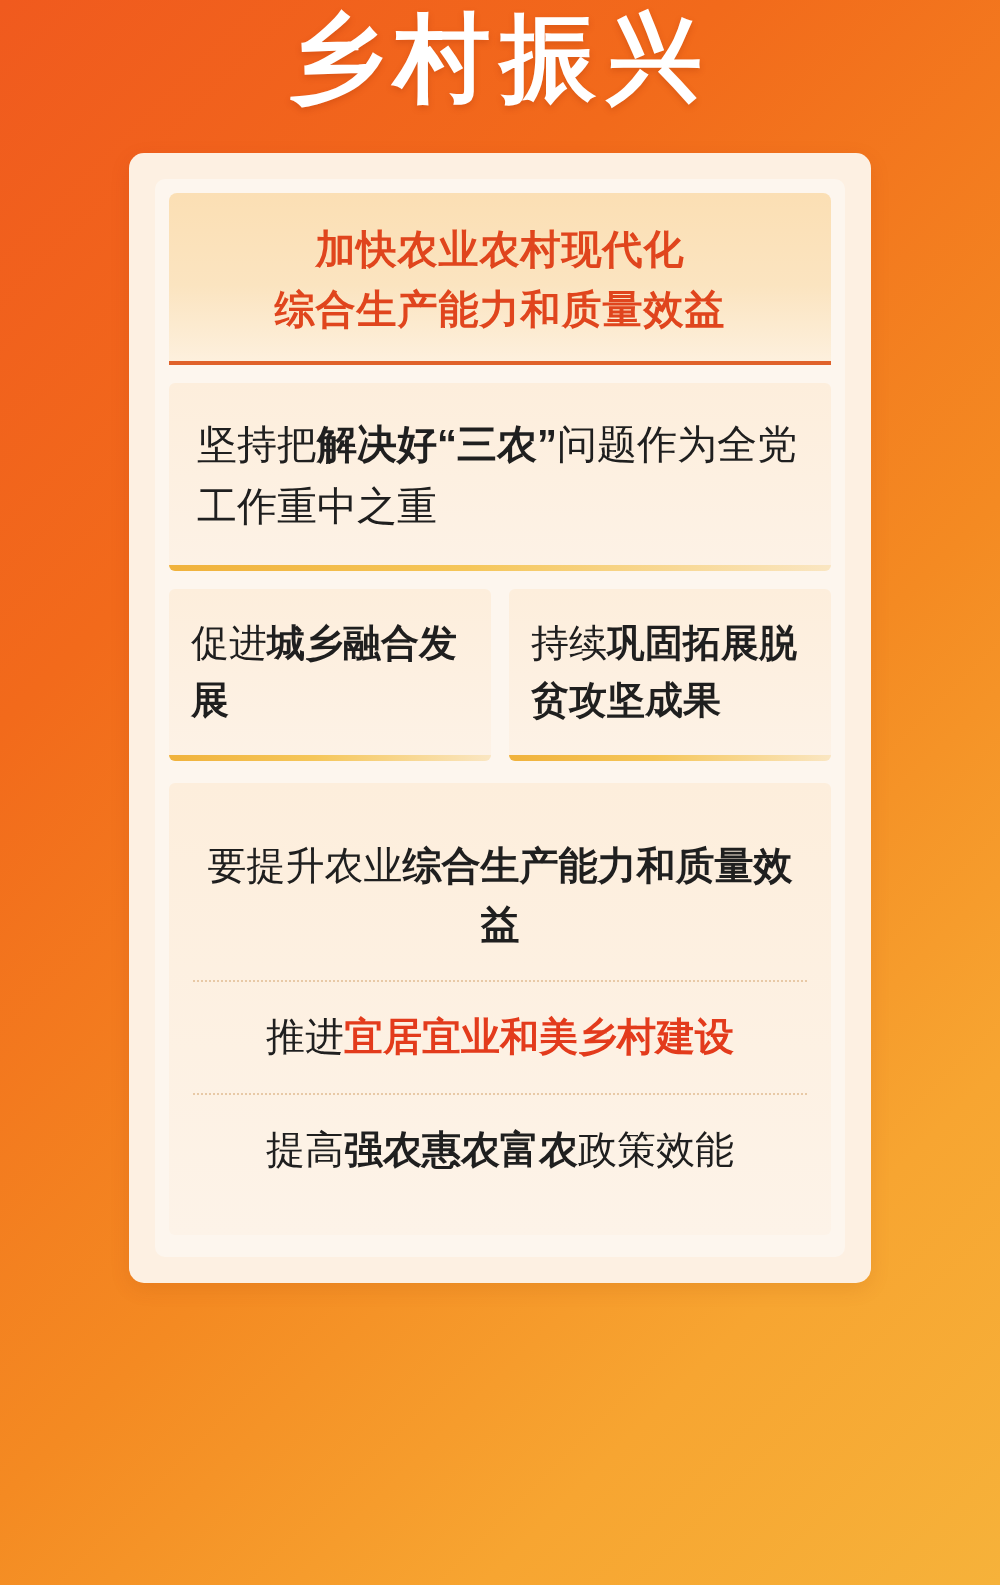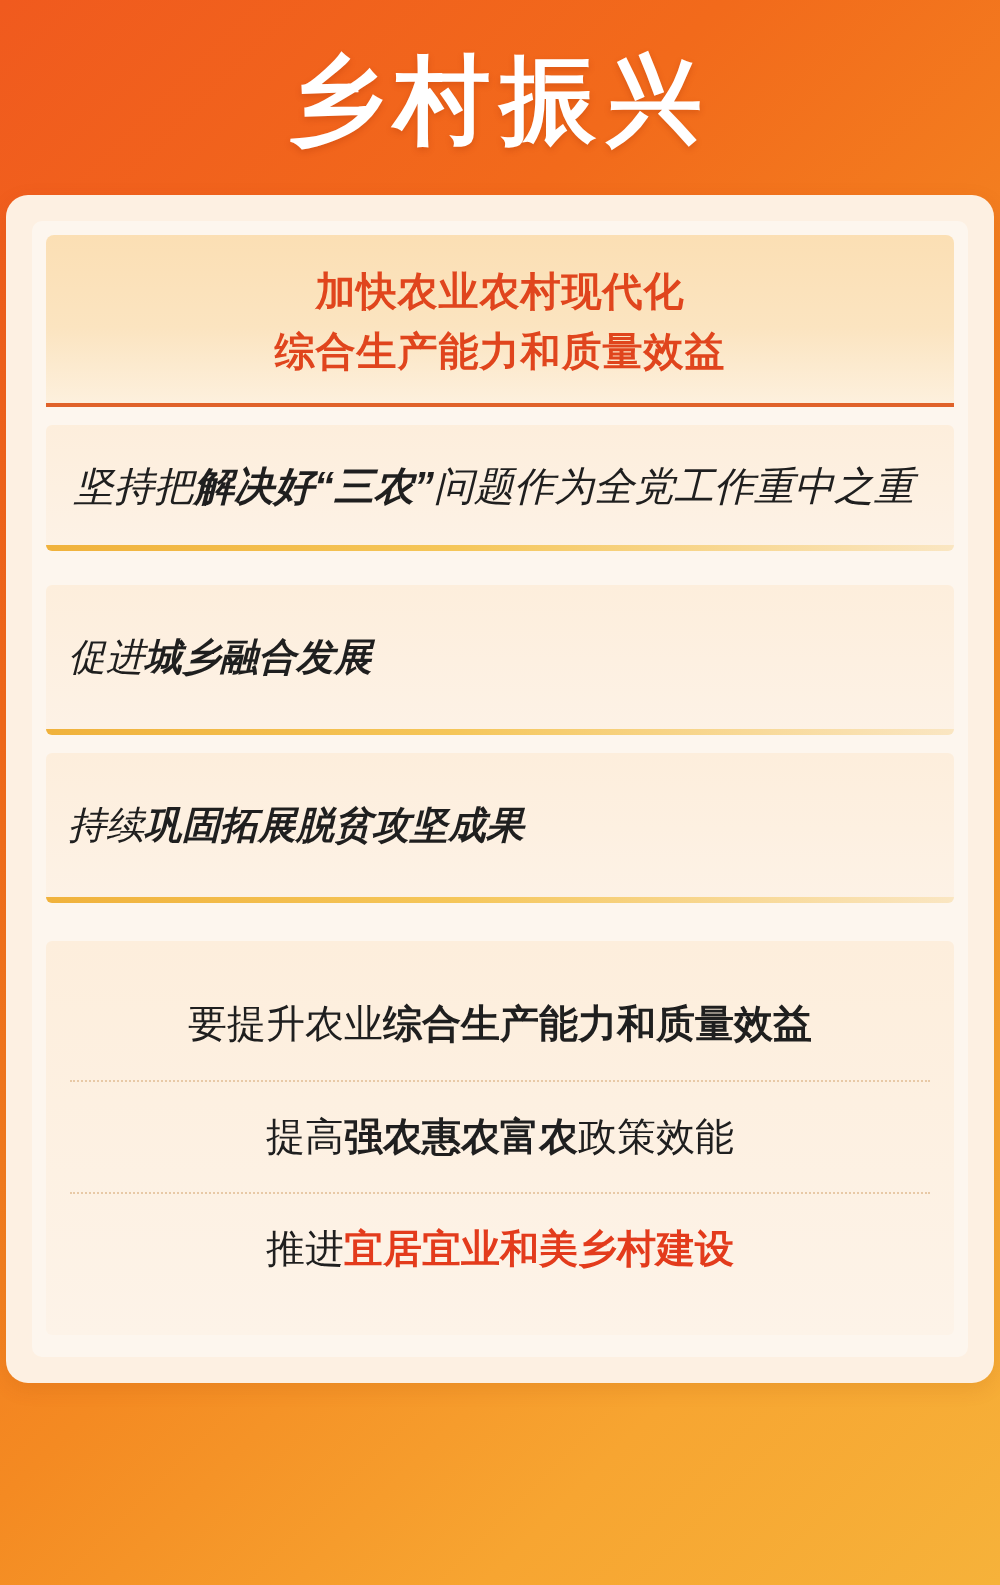--- a/index.html
+++ b/index.html
@@ -18,36 +18,35 @@
   .poster {
     position: absolute;
     inset: 0;
     display: flex;
     flex-direction: column;
     align-items: center;
   }
 
   
   .poster-title {
-    margin-top: 42px;
     font-size: 96px;
     font-weight: 700;
     color: #ffffff;
     letter-spacing: 10px;
     text-shadow: 0 3px 6px rgba(160, 45, 0, 0.25);
     line-height: 1.2;
     white-space: nowrap;
   }
 
   
   .card-outer {
     margin-top: 38px;
-    width: 988px;
+    width: 742px;
     background: #fdf0e2;
-    border-radius: 22px;
+    border-radius: 15px;
     padding: 26px;
     box-sizing: border-box;
     box-shadow: 0 6px 20px rgba(150, 50, 0, 0.12);
   }
   .card-inner {
     background: #fdf6ee;
     border-radius: 10px;
     padding: 14px 14px 22px 14px;
     box-sizing: border-box;
   }
@@ -88,32 +87,30 @@
 
   .panel-wide {
     margin-top: 18px;
     padding: 30px 28px 34px 28px;
   }
   .panel-text {
     font-size: 40px;
     line-height: 1.55;
     color: #1f1f1f;
     font-weight: 500;
-    font-style: italic;
   }
   .panel-text b {
     font-weight: 700;
   }
 
   
   .row2 {
     display: flex;
     gap: 18px;
-    margin-top: 34px;
-    flex-direction: column;
+    margin-top: 18px;
   }
   .row2 .panel {
     flex: 1;
     padding: 26px 22px 32px 22px;
     display: flex;
     align-items: center;
     min-height: 150px;
   }
   .row2 .panel-text {
     font-size: 38px;
@@ -176,22 +173,22 @@
       </div>
 
       <div class="row2">
       </div>
 
       <div class="list-block">
         <div class="list-item">
           <span>要提升农业</span><b>综合生产能力和质量效益</b>
         </div>
         <div class="list-item">
-          <span>提高</span><b>强农惠农富农</b><span>政策效能</span>
+          <span>推进</span><span class="accent">宜居宜业和美乡村建设</span>
         </div>
         <div class="list-item">
-          <span>推进</span><span class="accent">宜居宜业和美乡村建设</span>
+          <span>提高</span><b>强农惠农富农</b><span>政策效能</span>
         </div>
       </div>
 
     </div>
   </div>
 </div>
 
 </body></html>

